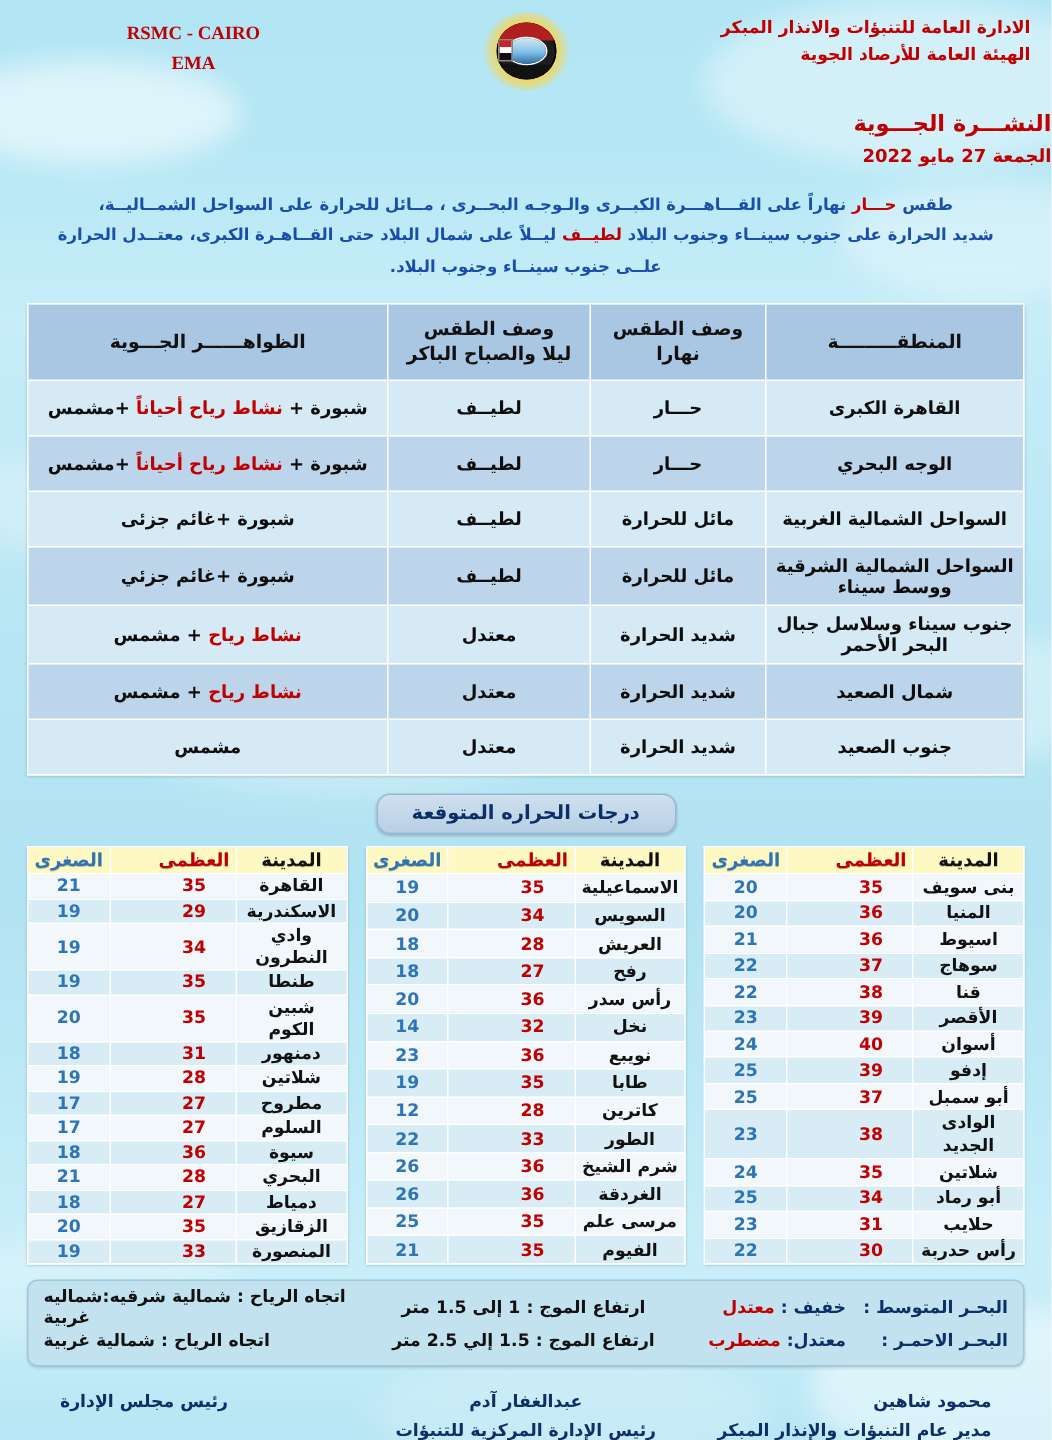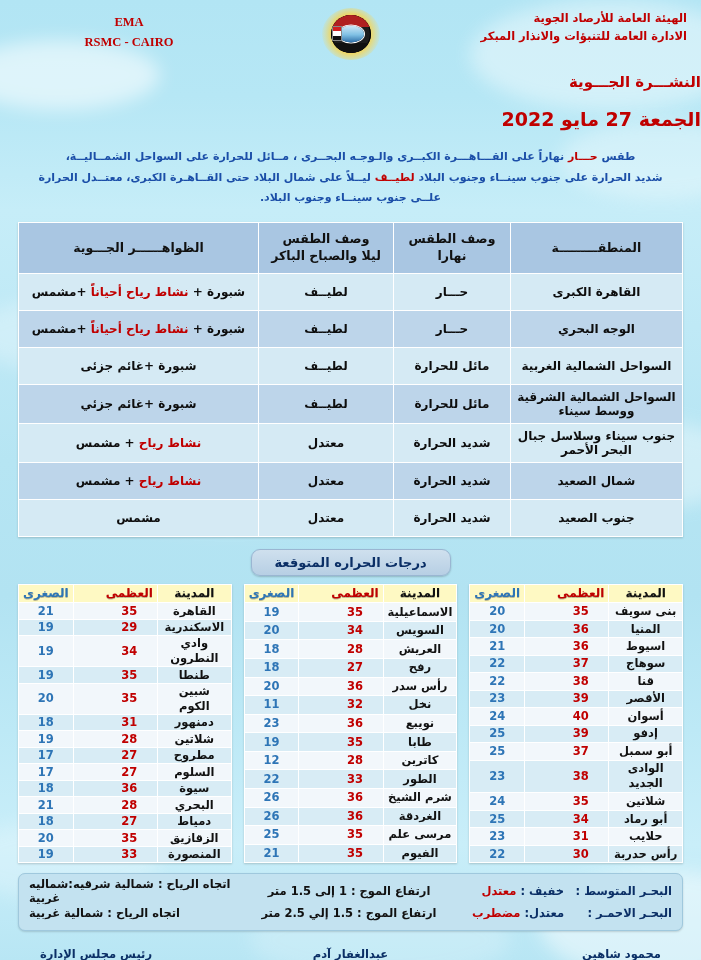--- a/index.html
+++ b/index.html
@@ -120,21 +120,21 @@
   }
 
   .bulletin-title {
     text-align: right;
     color: #c00000;
     font-weight: bold;
     line-height: 1.45;
     margin-top: 2px;
   }
   .bulletin-title .t1 { font-size: 15px; letter-spacing: 1px; display:block;}
-  .bulletin-title .t2 { font-size: 19px; display:block; margin-top: 12px;}
+  .bulletin-title .t2 { font-size: 12px; display:block; margin-top: 2px;}
 
   
   .summary {
     margin: 14px 22px 0 22px;
     text-align: center;
     font-size: 11px;
     font-weight: bold;
     line-height: 1.85;
     color: #1b4ea8;
   }
@@ -269,37 +269,37 @@
 <div class="cloud c5"></div>
 <div class="cloud c6"></div>
 <div class="cloud c7"></div>
 <div class="cloud c8"></div>
 <div class="cloud c9"></div>
 
 <div class="page">
 
   <div class="header">
     <div class="hdr-right">
+      <div>الادارة العامة للتنبؤات والانذار المبكر</div>
       <div>الهيئة العامة للأرصاد الجوية</div>
-      <div>الادارة العامة للتنبؤات والانذار المبكر</div>
     </div>
 
     <div class="logo-wrap">
       <div class="logo-glow"></div>
       <div class="logo-disc">
         <div class="logo-band-top"></div>
         <div class="logo-band-bot"></div>
         <div class="logo-inner"></div>
         <div class="logo-flag"></div>
       </div>
     </div>
 
     <div class="hdr-left">
+      <div>RSMC - CAIRO</div>
       <div>EMA</div>
-      <div>RSMC - CAIRO</div>
     </div>
   </div>
 
   <div class="bulletin-title">
     <span class="t1">النشـــرة الجـــوية</span>
     <span class="t2">الجمعة 27 مايو 2022</span>
   </div>
 
   <div class="summary">
     <span>طقس </span><span class="hot">حـــار</span><span> نهاراً على القـــاهـــرة الكبــرى والـوجـه البحــرى ، مــائل للحرارة على السواحل الشمــاليــة،</span>
@@ -484,21 +484,21 @@
             <td class="c-min">18</td>
           </tr>
           <tr>
             <td class="c-city">رأس سدر</td>
             <td class="c-max">36</td>
             <td class="c-min">20</td>
           </tr>
           <tr>
             <td class="c-city">نخل</td>
             <td class="c-max">32</td>
-            <td class="c-min">11</td>
+            <td class="c-min">14</td>
           </tr>
           <tr>
             <td class="c-city">نويبع</td>
             <td class="c-max">36</td>
             <td class="c-min">23</td>
           </tr>
           <tr>
             <td class="c-city">طابا</td>
             <td class="c-max">35</td>
             <td class="c-min">19</td>

